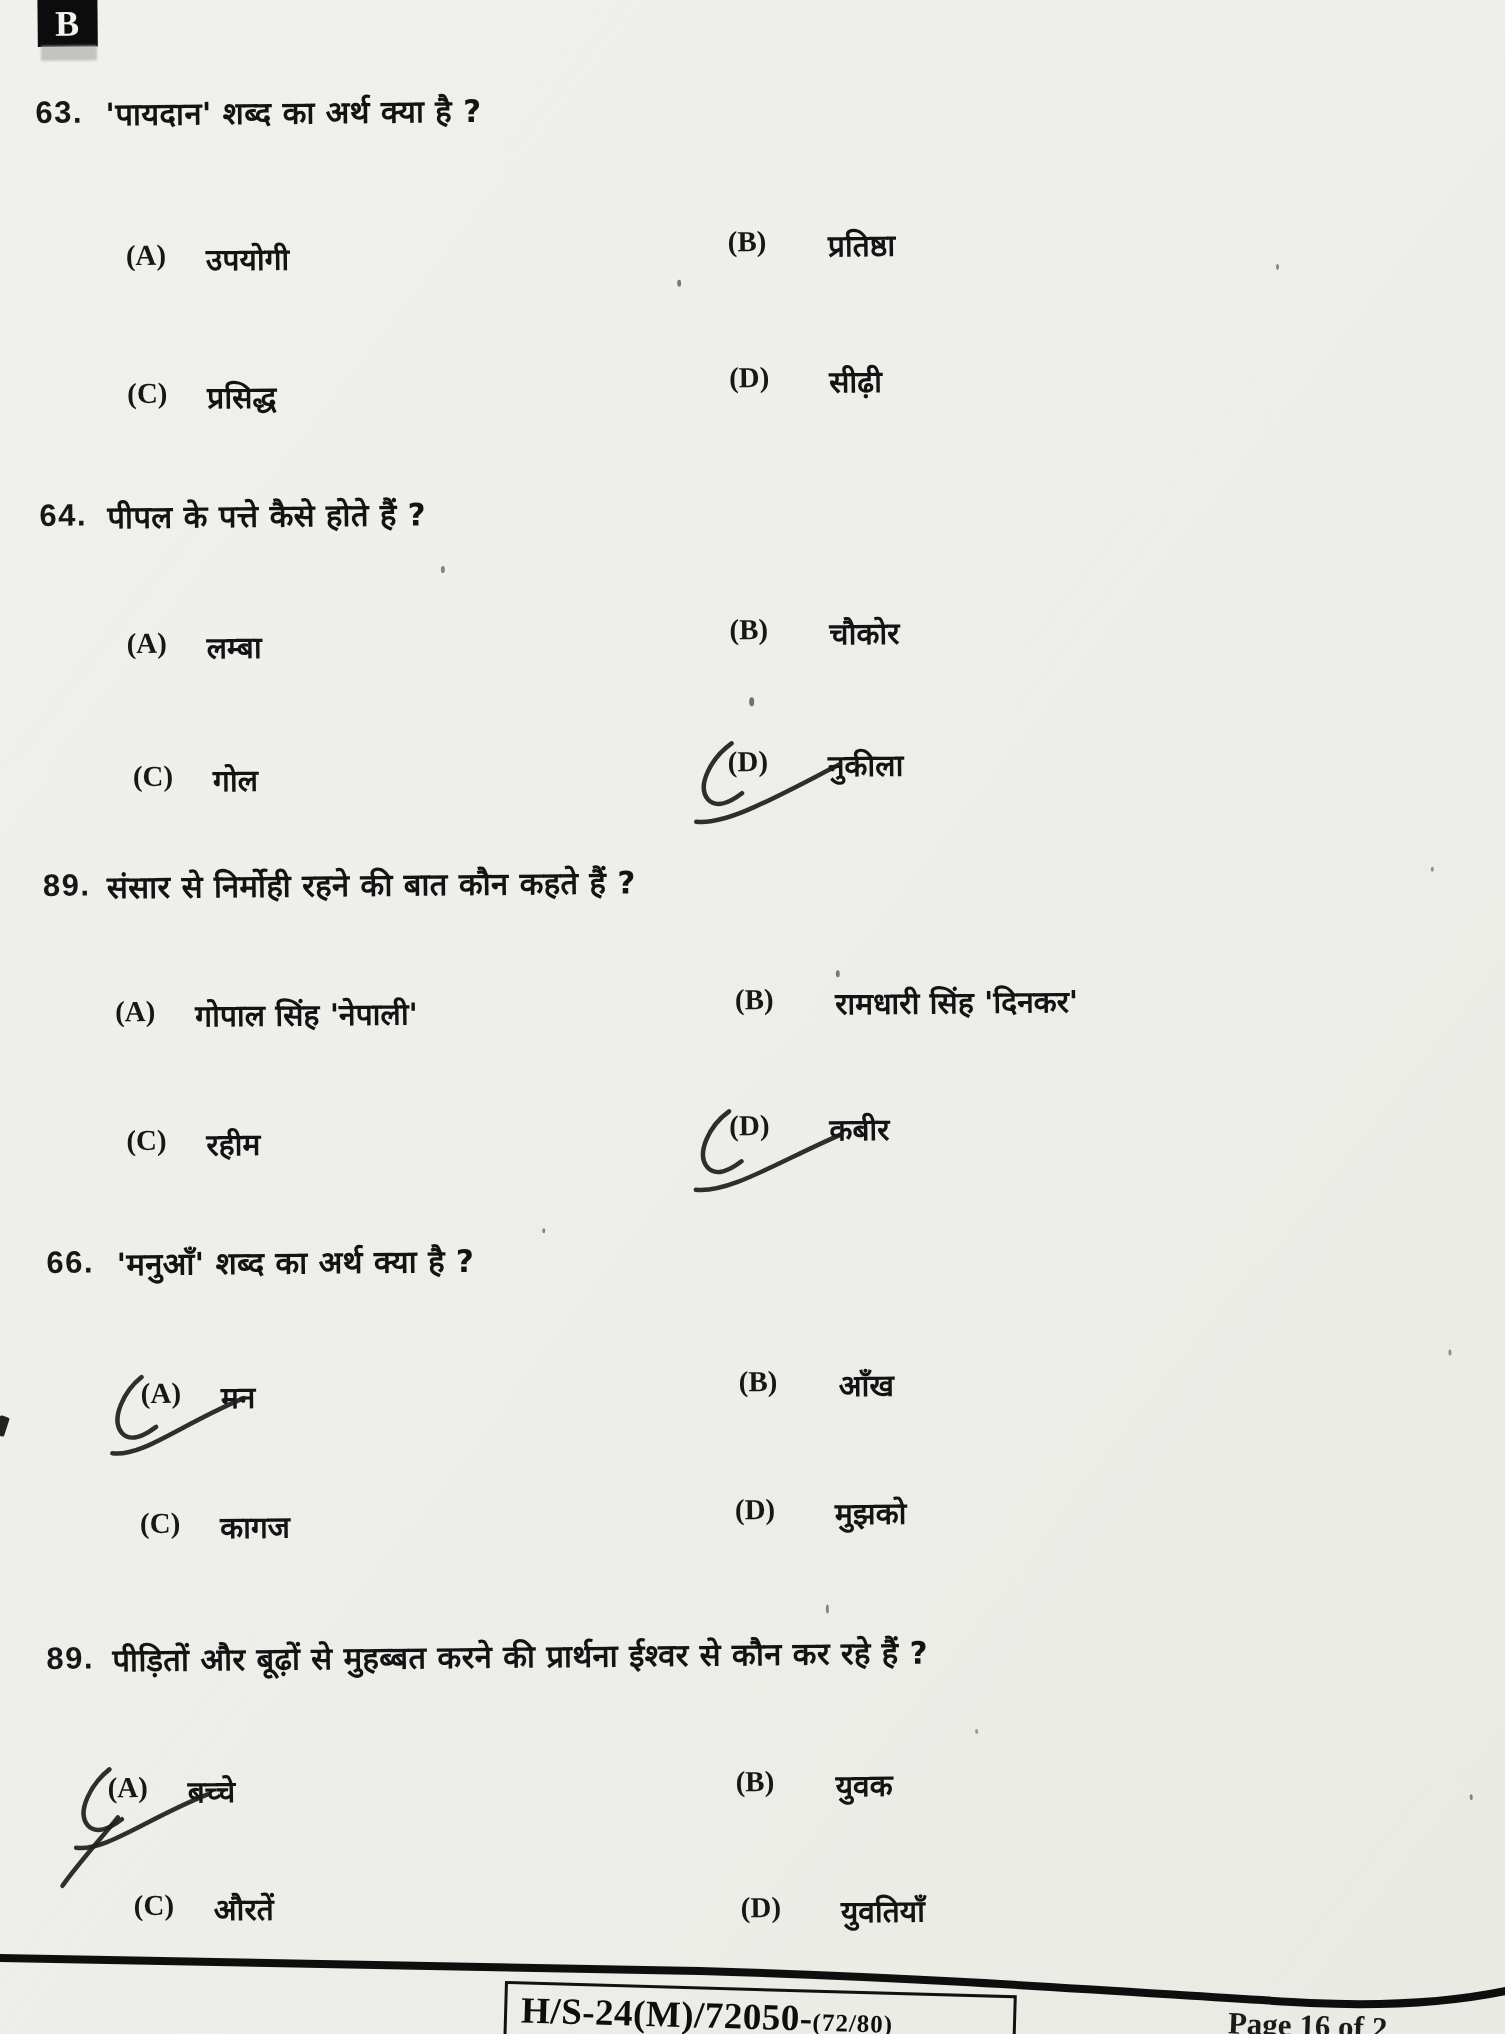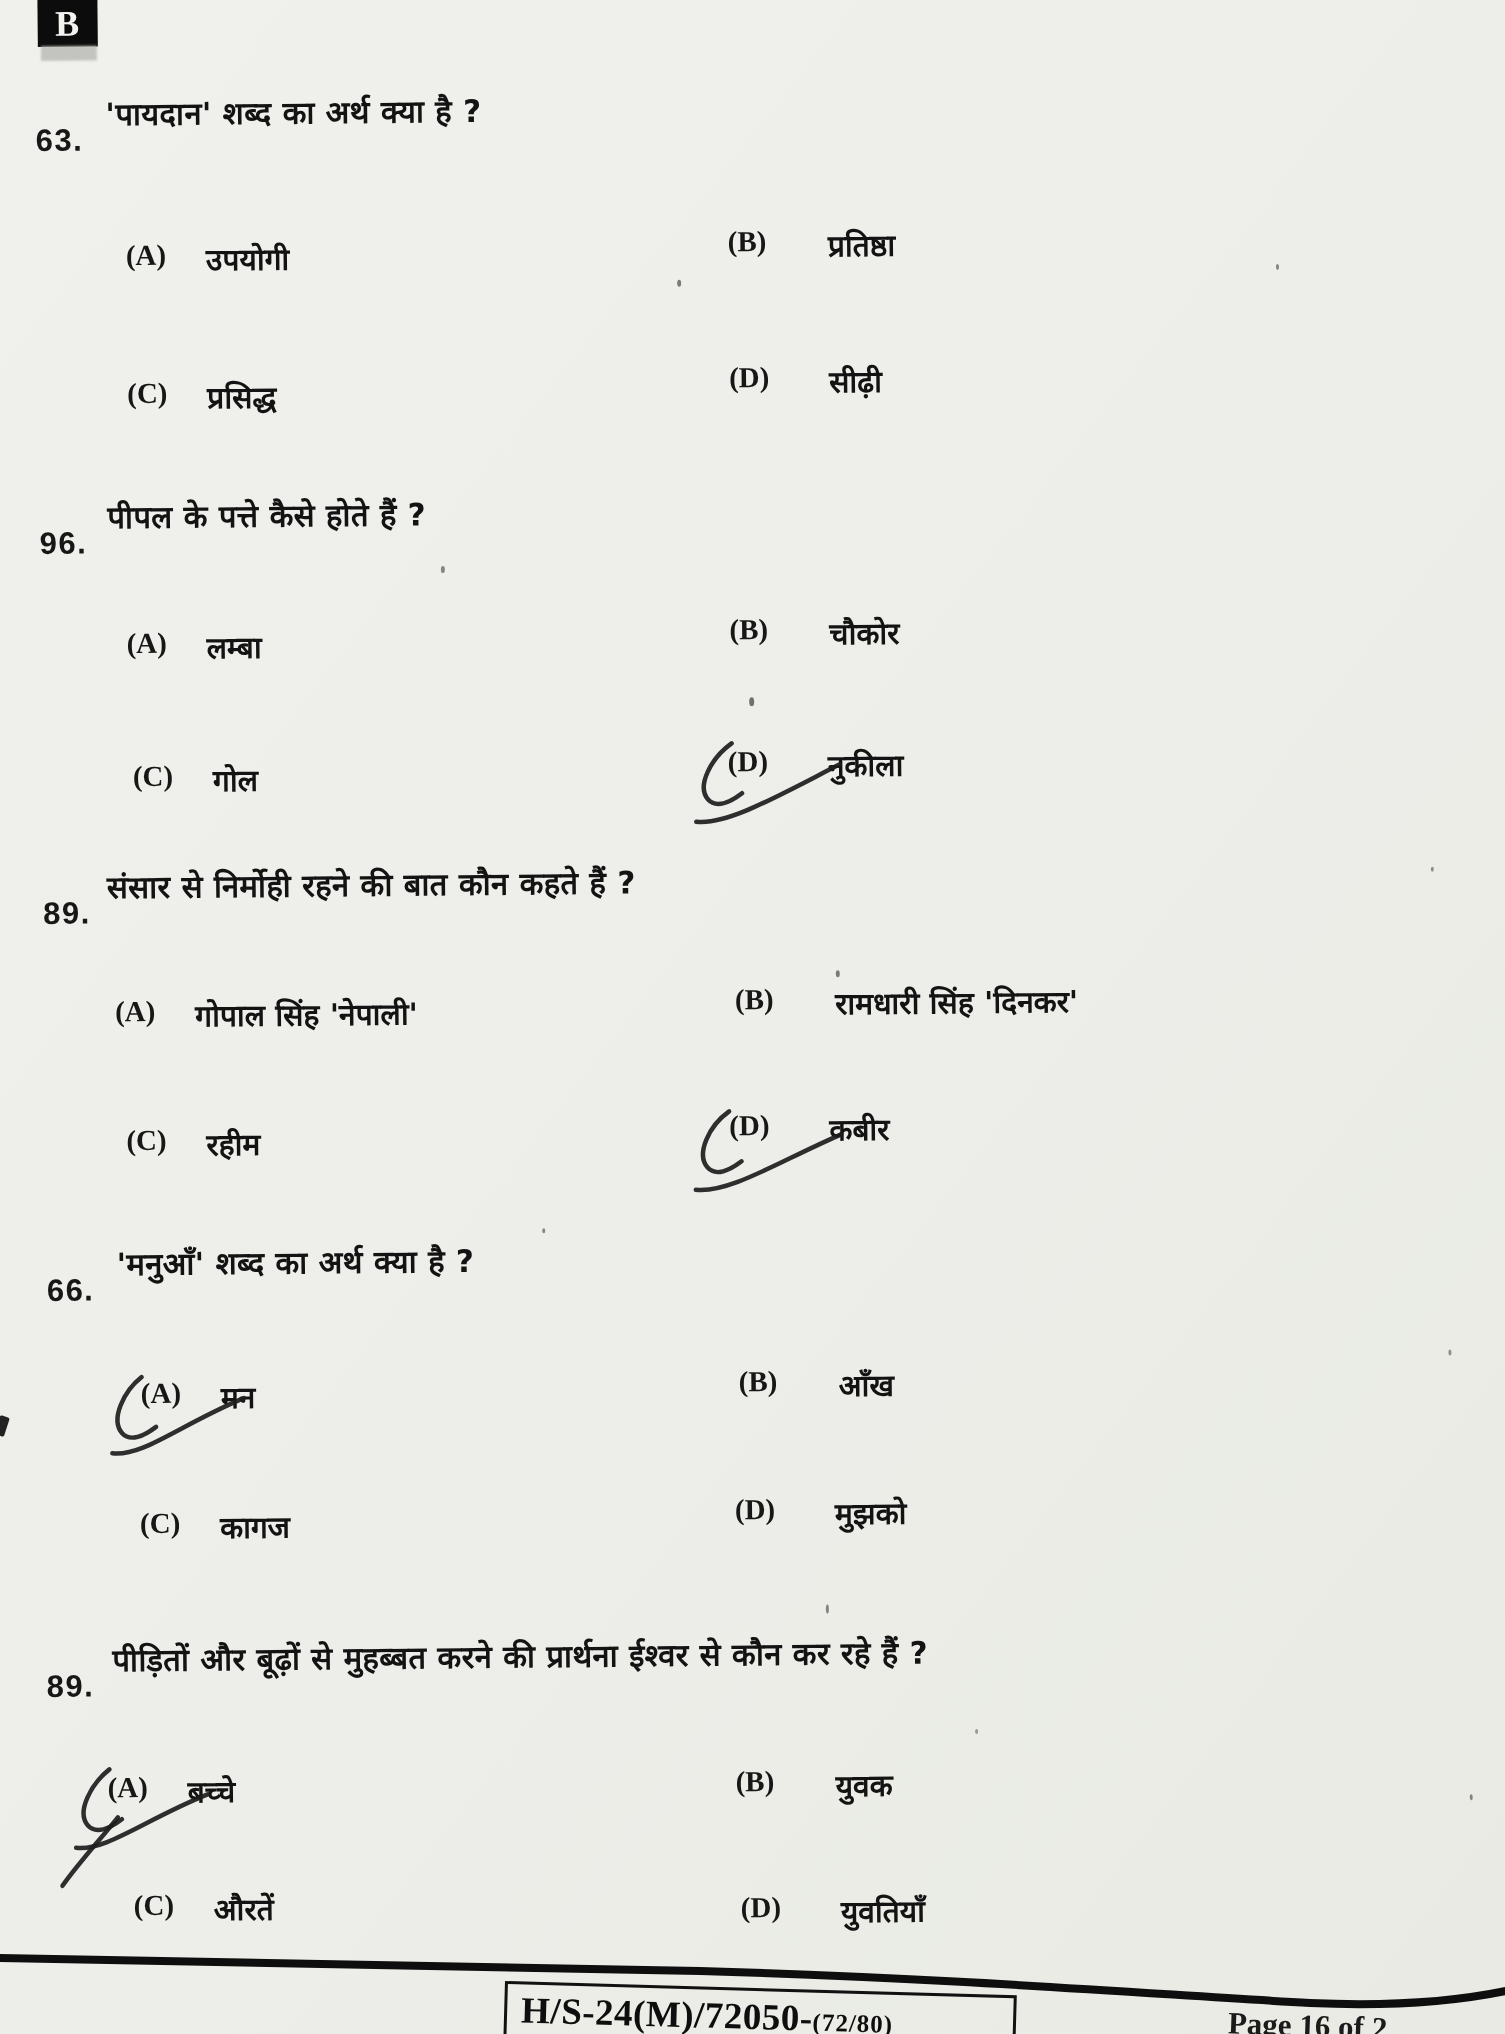--- a/index.html
+++ b/index.html
@@ -16,21 +16,21 @@
   .set-badge{
     position:absolute;left:47px;top:0;width:60px;height:47px;
     background:#0c0c0c;color:#f3f3ef;
     font:700 36px "Liberation Serif",serif;
     display:flex;align-items:center;justify-content:center;
     letter-spacing:1px;
   }
   .badge-smudge{position:absolute;left:50px;top:46px;width:56px;height:15px;
     background:#b5b6b1;filter:blur(1px);opacity:.75;}
   .q-num{position:absolute;font:700 31px "Liberation Sans",sans-serif;
-    letter-spacing:1.5px;color:#171717;margin-top:28px;}
+    letter-spacing:1.5px;color:#171717;}
   .q-text{position:absolute;font:600 31px "DejaVu Sans",sans-serif;
     color:#131313;white-space:nowrap;letter-spacing:.3px;}
   .opt{position:absolute;display:flex;align-items:flex-start;white-space:nowrap;}
   .opt-letter{font:700 29px "Liberation Serif",serif;color:#171717;
     width:80px;flex:0 0 auto;}
   .col2 .opt-letter{width:100px;}
   .opt-text{font:600 30px "DejaVu Sans",sans-serif;color:#131313;}
   .check{position:absolute;pointer-events:none;}
   .check path{stroke:#1d1d1d;stroke-width:4.5;fill:none;
     stroke-linecap:round;opacity:.92;}
@@ -76,21 +76,21 @@
         <span class="opt-letter">(C)</span>
         <span class="opt-text">प्रसिद्ध</span>
       </div>
       <div class="opt col2" style="left:735px;top:368px">
         <span class="opt-letter">(D)</span>
         <span class="opt-text">सीढ़ी</span>
       </div>
     </div>
 
     <div>
-      <div class="q-num" style="left:44px;top:498px">96.</div>
+      <div class="q-num" style="left:44px;top:498px">64.</div>
       <div class="q-text" style="left:112px;top:496px">पीपल के पत्ते कैसे होते हैं  ?</div>
       <div class="opt" style="left:130px;top:628px">
         <span class="opt-letter">(A)</span>
         <span class="opt-text">लम्बा</span>
       </div>
       <div class="opt col2" style="left:733px;top:620px">
         <span class="opt-letter">(B)</span>
         <span class="opt-text">चौकोर</span>
       </div>
       <div class="opt" style="left:135px;top:761px">

